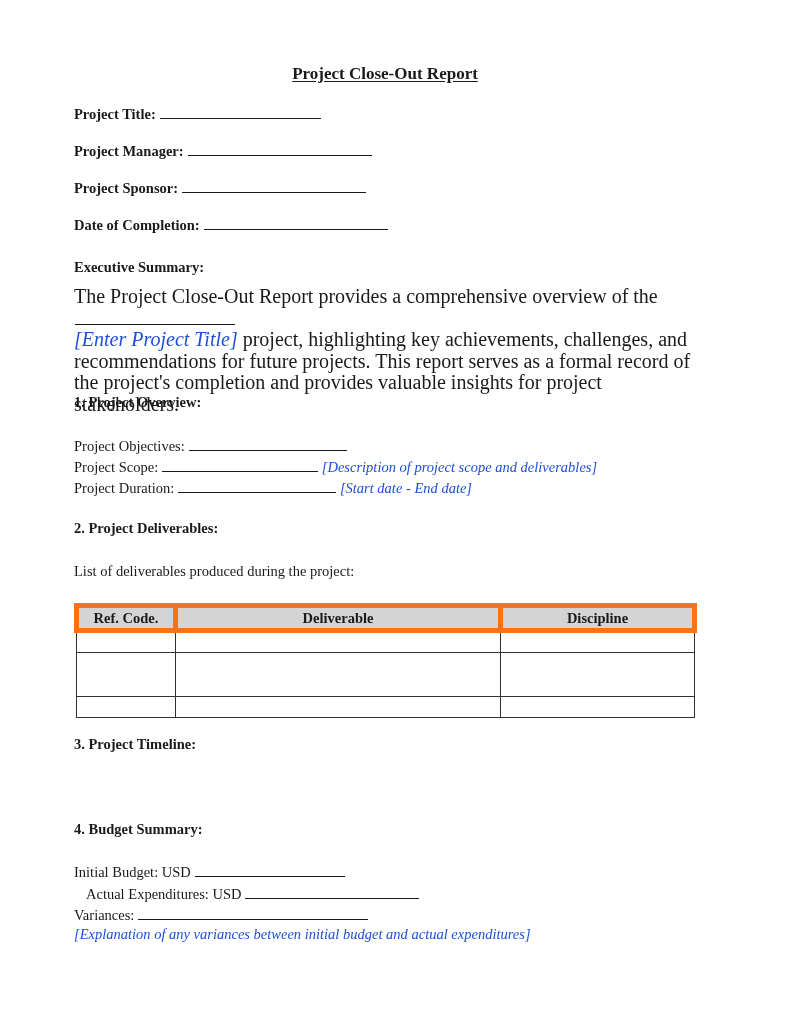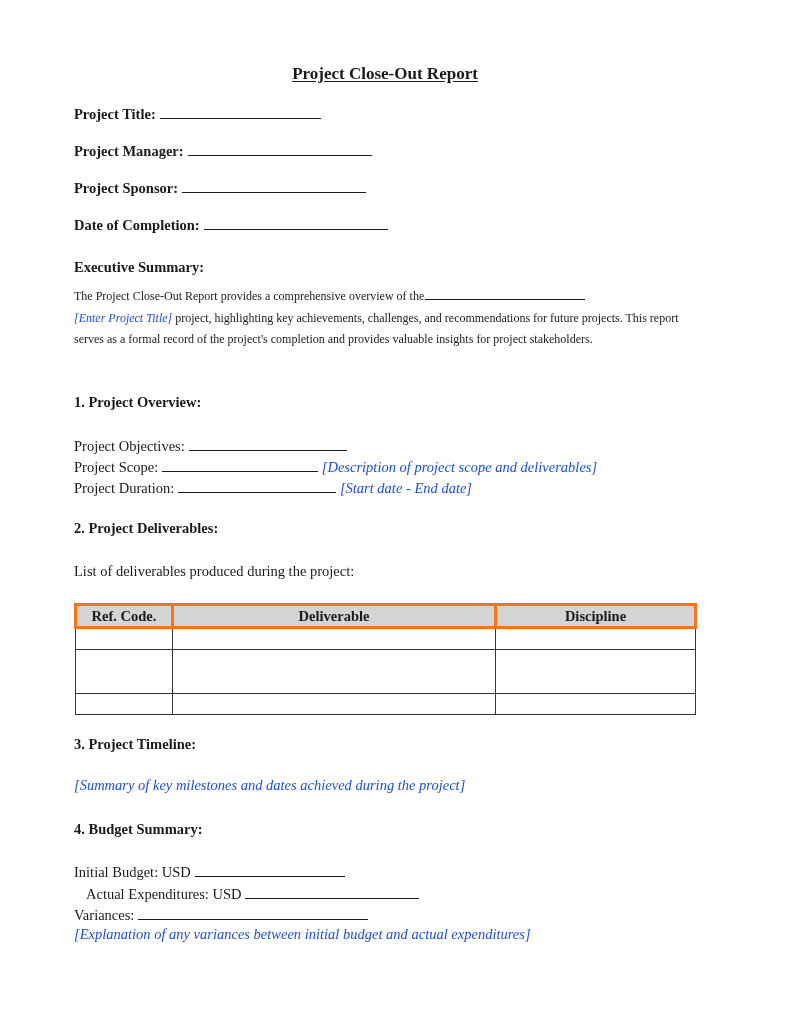--- a/index.html
+++ b/index.html
@@ -37,21 +37,21 @@
     .blank {
       display: inline-block;
       border-bottom: 1px solid #1a1a1a;
       height: 14px;
       vertical-align: baseline;
       margin-left: 4px;
     }
     .para {
       left: 74px;
       width: 630px;
-      font-size: 12px;
+      font-size: 20px;
       line-height: 21.5px;
       white-space: normal;
     }
     .para .blank { height: 12px; margin-left: 1px; }
     .placeholder {
       color: #1d4ed8;
       font-style: italic;
     }
     .heading {
       left: 74px;
@@ -67,21 +67,21 @@
       left: 74px;
       top: 595px;
       width: 623px;
       border-collapse: collapse;
       font-size: 14.5px;
     }
     table.deliv th {
       background: #d4d4d4;
       font-weight: bold;
       height: 20px;
-      border: 3px solid #f97316;
+      border: 5px solid #f97316;
       padding: 0;
       text-align: center;
     }
     table.deliv td {
       border: 1px solid #333;
       padding: 0;
     }
   </style>
 </head>
 <body>
@@ -146,21 +146,20 @@
       </tr>
       <tr style="height:21px;">
         <td></td>
         <td></td>
         <td></td>
       </tr>
     </tbody>
   </table>
 
   <div class="abs heading" style="top:728px;">3. Project Timeline:</div>
-  <div class="abs line placeholder" style="top:769px;">[Summary of key milestones and dates achieved during the project]</div>
 
   <div class="abs heading" style="top:813px;">4. Budget Summary:</div>
   <div class="abs line" style="top:854px;">
     <span>Initial Budget: USD</span><span class="blank" style="width:150px;"></span>
   </div>
   <div class="abs line" style="top:876px;margin-left:12px;">
     <span>Actual Expenditures: USD</span><span class="blank" style="width:174px;"></span>
   </div>
   <div class="abs line" style="top:897px;">
     <span>Variances:</span><span class="blank" style="width:230px;"></span>

